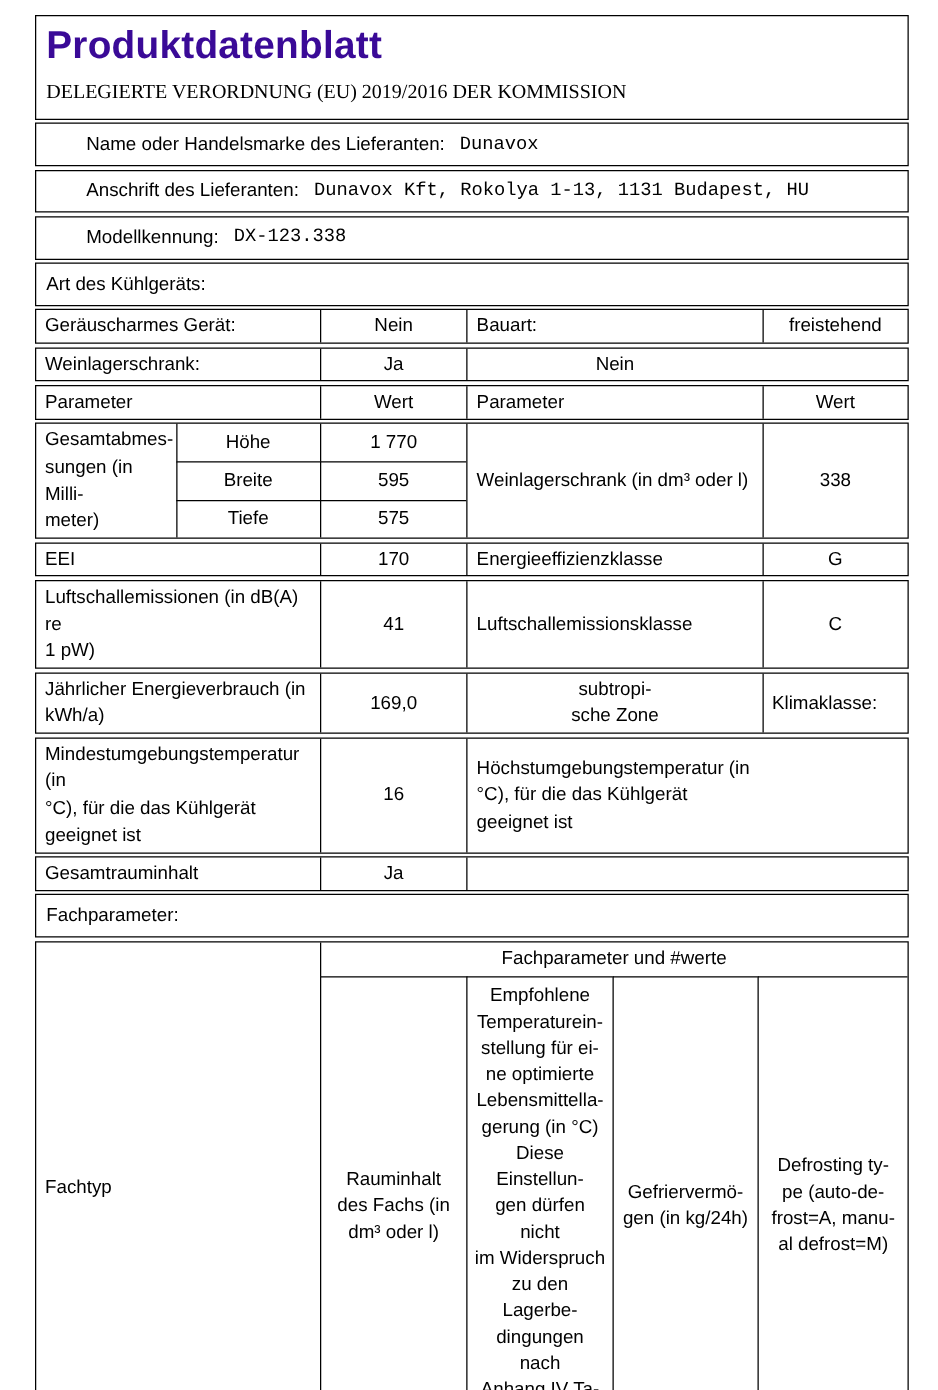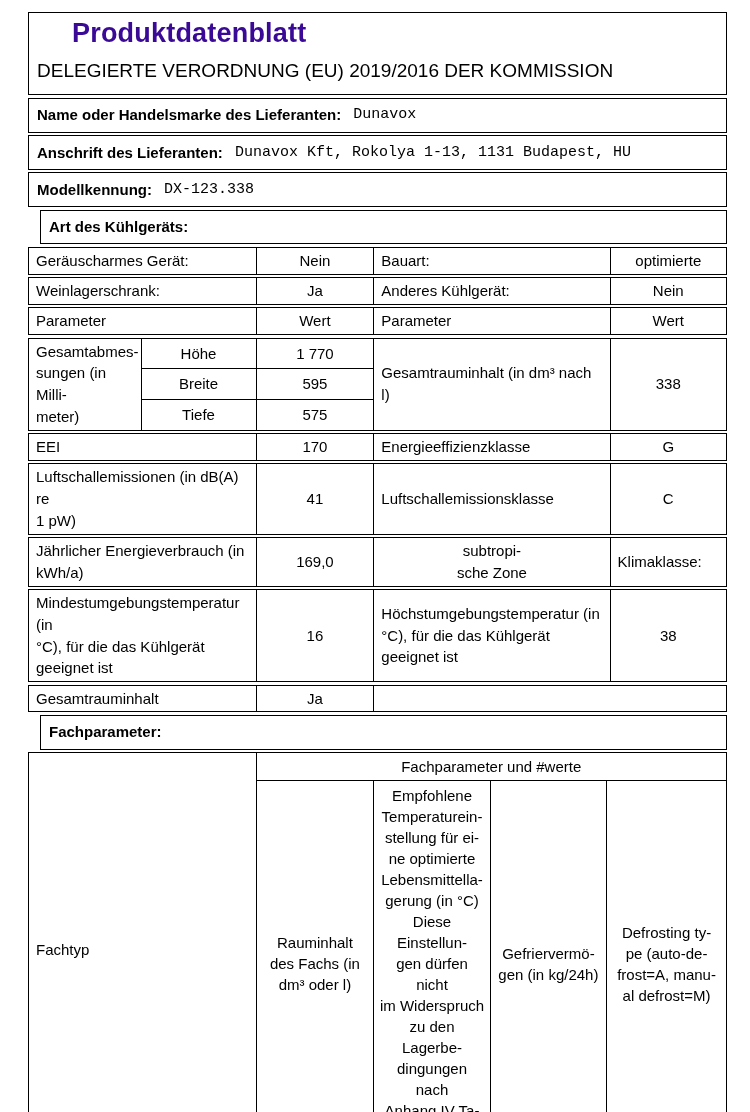--- a/index.html
+++ b/index.html
@@ -14,34 +14,33 @@
   }
   .page { padding: 12px 23px 0 28px; }
   .box {
     border: 1.5px solid #000;
     margin-bottom: 2.5px;
     background: #fff;
   }
   
   .title-box { padding: 4px 8px 10px 8px; }
   .doc-title {
-    font-size: 27px;
+    font-size: 31px;
     font-weight: 700;
     color: #3a0a97;
     letter-spacing: 0.2px;
     line-height: 1.25;
-    margin-left: 35px;
-  }
-  .doc-subtitle { font-size: 19px; margin-top: 6px; }
+  }
+  .doc-subtitle { font-size: 16px; margin-top: 6px; font-family: Liberation Serif, serif; }
 
   
   .kv { display: flex; align-items: center; padding: 5.5px 8px; min-height: 31px; }
-  .kv .lbl { font-weight: 700; }
+  .kv .lbl { font-weight: 400; margin-left: 32px; }
   .kv .val { margin-left: 12px; font-family: Liberation Mono, monospace; }
-  .heading { padding: 5.5px 8px; min-height: 31px; font-weight: 700; display: flex; align-items: center; margin-left: 12px; }
+  .heading { padding: 5.5px 8px; min-height: 31px; font-weight: 400; display: flex; align-items: center; }
 
   
   .cell {
     display: flex;
     align-items: center;
     padding: 2px 7px;
     white-space: pre-line;
     min-height: 24px;
   }
   .cell.center { justify-content: center; text-align: center; }
@@ -95,45 +94,44 @@
     <span class="lbl">Modellkennung:</span>
     <span class="val">DX-123.338</span>
   </div>
 
   <div class="box heading">Art des Kühlgeräts:</div>
 
   <div class="box g4">
     <div class="cell">Geräuscharmes Gerät:</div>
     <div class="cell center bl">Nein</div>
     <div class="cell bl">Bauart:</div>
-    <div class="cell center bl">optimierte</div>
+    <div class="cell center bl">freistehend</div>
   </div>
   <div class="box g4">
     <div class="cell">Weinlagerschrank:</div>
     <div class="cell center bl">Ja</div>
-    <div class="cell bl">Anderes Kühlgerät:</div>
     <div class="cell center bl">Nein</div>
   </div>
 
 
   <div class="box g4">
     <div class="cell">Parameter</div>
     <div class="cell center bl">Wert</div>
     <div class="cell bl">Parameter</div>
     <div class="cell center bl">Wert</div>
   </div>
 
   <div class="box gdim">
     <div class="cell center bl sub">Höhe</div>
 
     <div class="cell span3">Gesamtabmes-
 sungen (in Milli-
 meter)</div>
     <div class="cell center bl sub">1 770</div>
-    <div class="cell bl span3" style="grid-column:4">Gesamtrauminhalt (in dm³ nach l)</div>
+    <div class="cell bl span3" style="grid-column:4">Weinlagerschrank (in dm³ oder l)</div>
     <div class="cell center bl span3" style="grid-column:5">338</div>
 
     <div class="cell center bl bt sub" style="grid-column:2">Breite</div>
     <div class="cell center bl bt sub" style="grid-column:3">595</div>
 
     <div class="cell center bl bt sub" style="grid-column:2">Tiefe</div>
     <div class="cell center bl bt sub" style="grid-column:3">575</div>
   </div>
 
   <div class="box g4">
@@ -156,21 +154,20 @@
     <div class="cell center bl">subtropi-
 sche Zone</div>
     <div class="cell bl">Klimaklasse:</div>
   </div>
   <div class="box g4">
     <div class="cell">Mindestumgebungstemperatur (in
 °C), für die das Kühlgerät geeignet ist</div>
     <div class="cell center bl">16</div>
     <div class="cell bl">Höchstumgebungstemperatur (in
 °C), für die das Kühlgerät geeignet ist</div>
-    <div class="cell center bl">38</div>
   </div>
 
   <div class="box g3">
     <div class="cell">Gesamtrauminhalt</div>
     <div class="cell center bl">Ja</div>
     <div class="cell bl"></div>
   </div>
 
   <div class="box heading">Fachparameter:</div>
 

